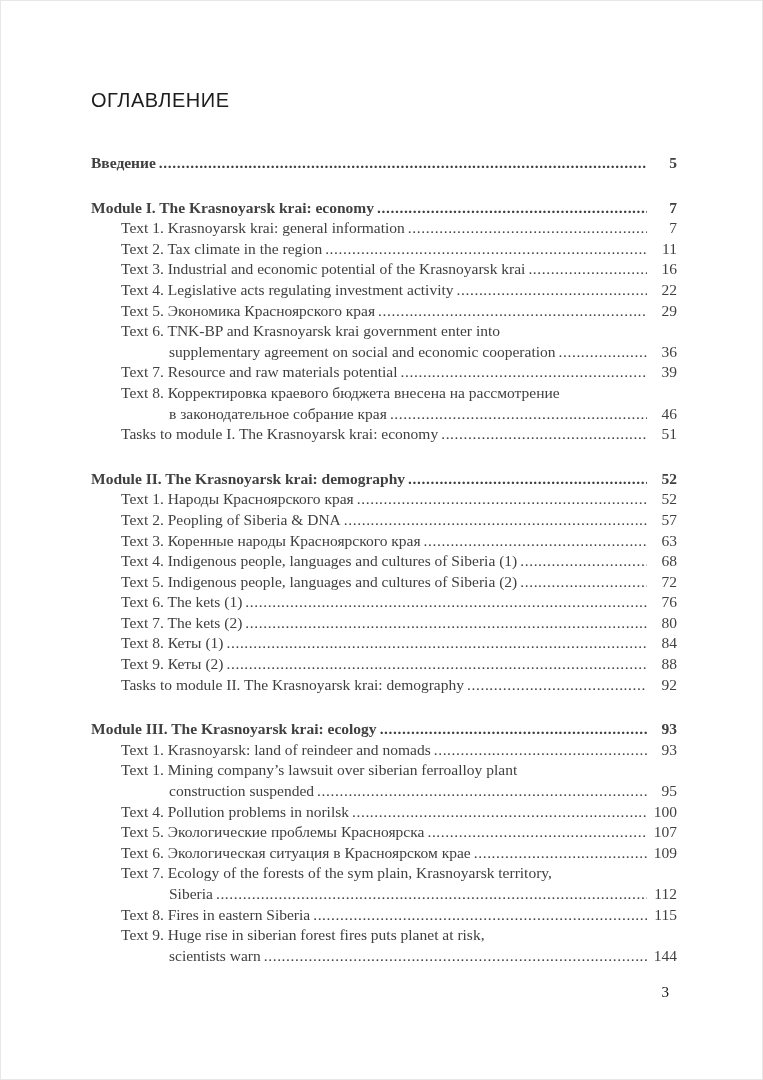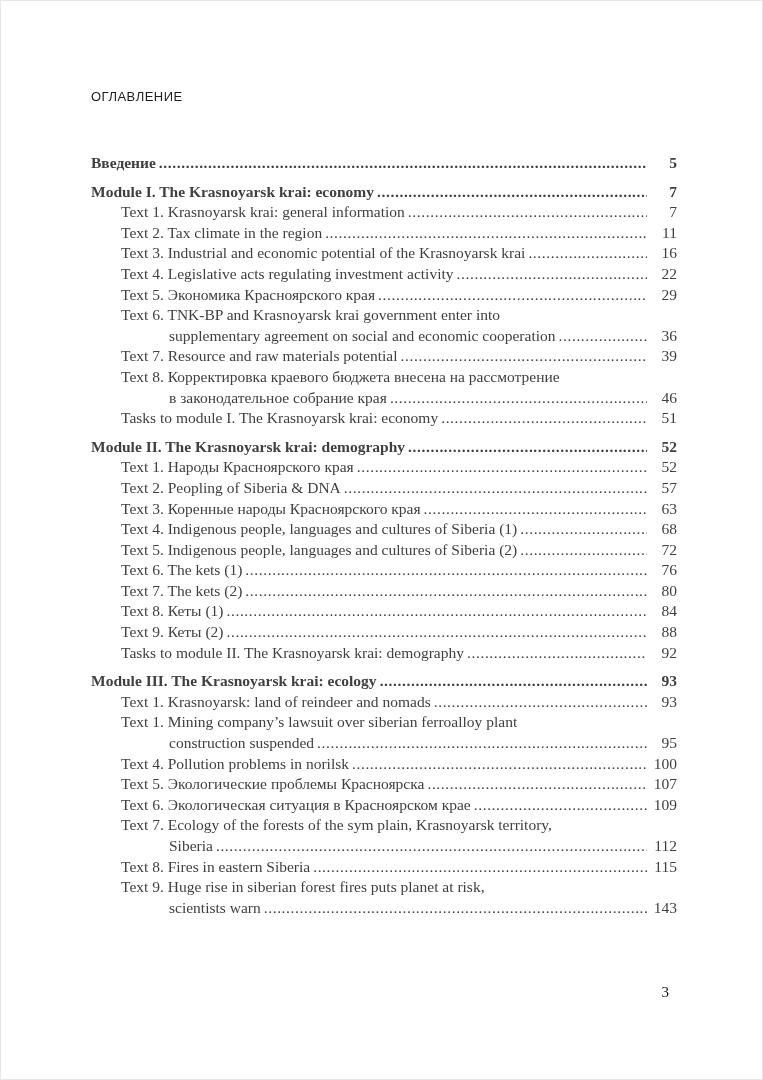--- a/index.html
+++ b/index.html
@@ -12,37 +12,37 @@
     background: #ffffff;
     border: 1px solid #e7e7e7;
     color: #141414;
     overflow: hidden;
   }
   .doc-title {
     position: absolute;
     left: 90px;
     top: 88px;
     font-family: "Liberation Sans", sans-serif;
-    font-size: 13px;
+    font-size: 20px;
     font-weight: 400;
     letter-spacing: 0.5px;
     color: #1d1d1d;
   }
   .toc {
     position: absolute;
     left: 90px;
     top: 152px;
     width: 586px;
     font-size: 15.5px;
     line-height: 20.6px;
     color: #404040;
   }
   .toc-row { display: flex; align-items: baseline; }
   .toc-row.bold { font-weight: bold; }
-  .toc-row.gap { margin-top: 8px; }
+  .toc-row.gap { margin-top: 24px; }
   .indent-0 { padding-left: 0; }
   .indent-1 { padding-left: 30px; }
   .indent-2 { padding-left: 78px; }
   .toc-text { white-space: nowrap; flex: 0 0 auto; }
   .leader {
     flex: 1 1 auto;
     min-width: 0;
     overflow: hidden;
     white-space: nowrap;
     margin-left: 3px;
@@ -232,17 +232,17 @@
         <span class="toc-text">Text 8. Fires in eastern Siberia</span>
         <span class="leader"></span>
         <span class="toc-page">115</span>
       </div>
       <div class="toc-row indent-1">
         <span class="toc-text">Text 9. Huge rise in siberian forest fires puts planet at risk,</span>
       </div>
       <div class="toc-row indent-2">
         <span class="toc-text">scientists warn</span>
         <span class="leader"></span>
-        <span class="toc-page">143</span>
+        <span class="toc-page">144</span>
       </div>
     </div>
   <div class="footer-page">3</div>
 </div>
 
 </body></html>

